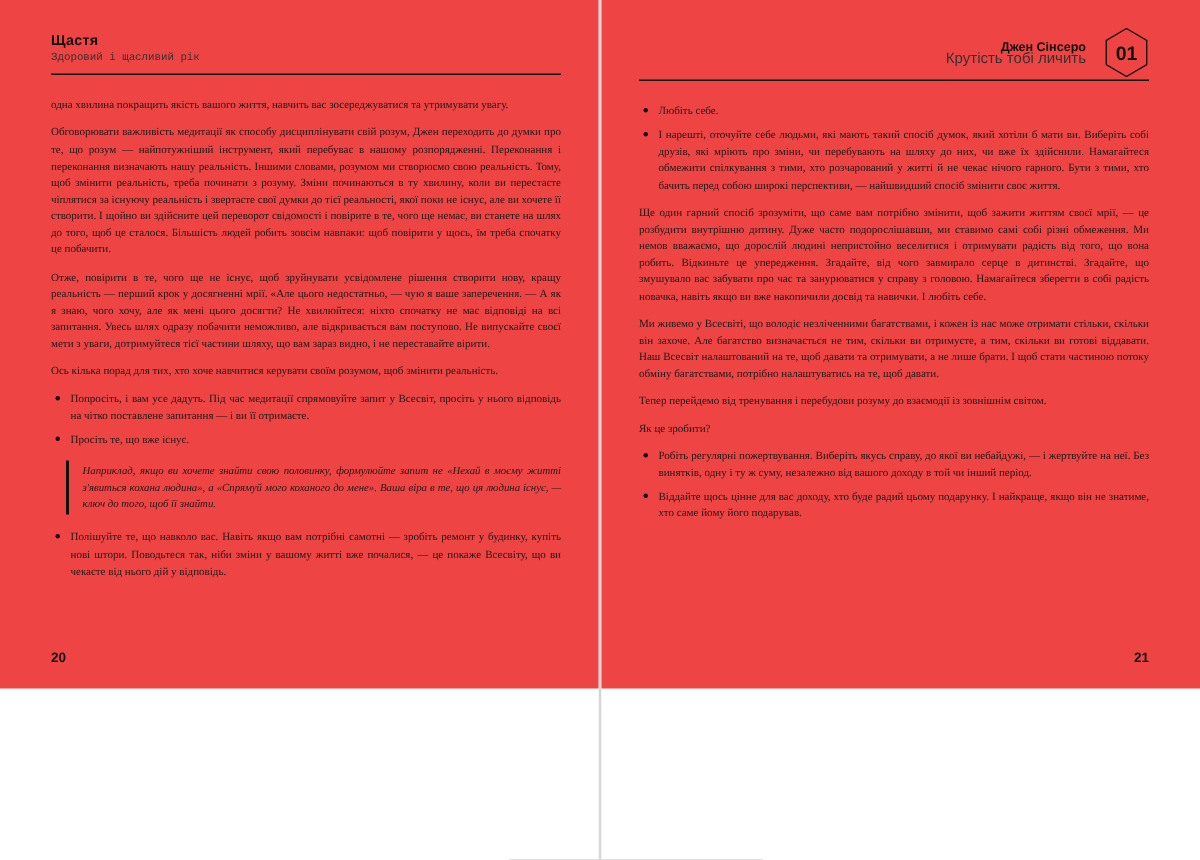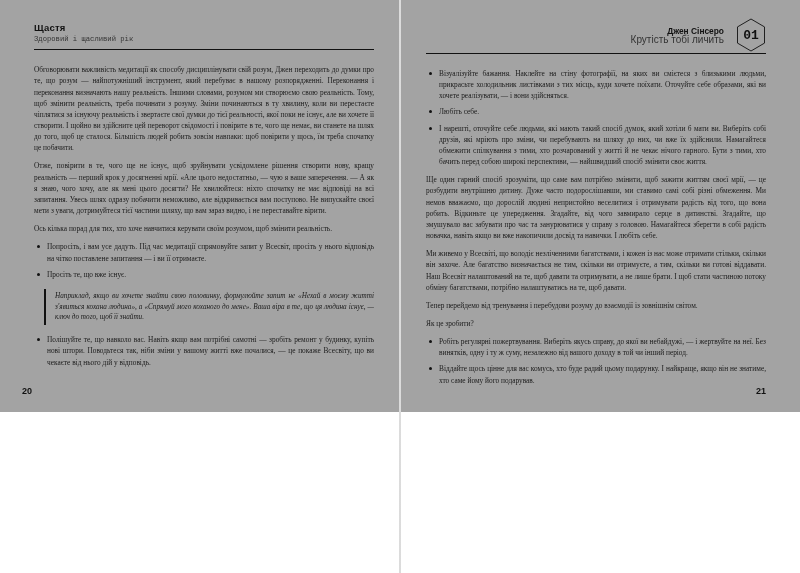--- a/index.html
+++ b/index.html
@@ -18,22 +18,22 @@
   }
   .gutter {
     position: absolute;
     left: 399px; top: 0; bottom: 0;
     width: 2px;
     background: linear-gradient(to right, #e8e8e8, #cfcfcf, #e8e8e8);
     z-index: 5;
   }
   .page {
     position: relative;
-    width: 400px; height: 412px;
-    background: #a3a3a3;
+    width: 400px; height: 459px;
+    background: #ef4444;
     padding: 0;
   }
   .page-left { padding: 22px 26px 30px 34px; }
   .page-right { padding: 22px 34px 30px 26px; }
 
   
   .hdr-left {
     display: flex; flex-direction: column;
     border-bottom: 0.8px solid #111;
     padding-bottom: 5px;
@@ -79,21 +79,21 @@
     white-space: nowrap;
   }
   .hex {
     position: absolute; right: 0; top: -4px;
     width: 30px; height: 34px;
     display: flex; align-items: center; justify-content: center;
   }
   .hex svg { position: absolute; left: 0; top: 0; }
   .hex span {
     position: relative;
-    font-family: Liberation Mono, monospace;
+    font-family: Liberation Sans, sans-serif;
     font-weight: bold;
     font-size: 13px;
     color: #111;
     z-index: 2;
   }
 
   
   .body { font-size: 7.35px; line-height: 1.52; color: #1a1a1a; text-align: justify; }
   .body p { margin: 0 0 7px 0; text-indent: 0; }
 
@@ -126,36 +126,37 @@
   }
 
   .folio {
     position: absolute;
     bottom: 16px;
     font-family: "Liberation Sans", sans-serif;
     font-weight: bold;
     font-size: 9px;
     color: #111;
   }
-  .folio-left { left: 22px; }
+  .folio-left { left: 34px; }
   .folio-right { right: 34px; }
 </style>
 </head>
 <body>
 
 <div class="spread">
   <div class="gutter"></div>
 
   <div class="page page-left">
     <div class="hdr-left">
       <div class="hdr-title">Щастя</div>
       <div class="hdr-sub">Здоровий і щасливий рік</div>
     </div>
 
     <div class="body">
+      <p>одна хвилина покращить якість вашого життя, навчить вас зосереджуватися та утримувати увагу.</p>
       <p>Обговорювати важливість медитації як способу дисциплінувати свій розум, Джен переходить до думки про те, що розум — найпотужніший інструмент, який перебуває в нашому розпорядженні. Переконання і переконання визначають нашу реальність. Іншими словами, розумом ми створюємо свою реальність. Тому, щоб змінити реальність, треба починати з розуму. Зміни починаються в ту хвилину, коли ви перестаєте чіплятися за існуючу реальність і звертаєте свої думки до тієї реальності, якої поки не існує, але ви хочете її створити. І щойно ви здійсните цей переворот свідомості і повірите в те, чого ще немає, ви станете на шлях до того, щоб це сталося. Більшість людей робить зовсім навпаки: щоб повірити у щось, їм треба спочатку це побачити.</p>
       <p>Отже, повірити в те, чого ще не існує, щоб зруйнувати усвідомлене рішення створити нову, кращу реальність — перший крок у досягненні мрії. «Але цього недостатньо, — чую я ваше заперечення. — А як я знаю, чого хочу, але як мені цього досягти? Не хвилюйтеся: ніхто спочатку не має відповіді на всі запитання. Увесь шлях одразу побачити неможливо, але відкривається вам поступово. Не випускайте своєї мети з уваги, дотримуйтеся тієї частини шляху, що вам зараз видно, і не переставайте вірити.</p>
       <p>Ось кілька порад для тих, хто хоче навчитися керувати своїм розумом, щоб змінити реальність.</p>
 
       <ul class="bullets">
         <li>Попросіть, і вам усе дадуть. Під час медитації спрямовуйте запит у Всесвіт, просіть у нього відповідь на чітко поставлене запитання — і ви її отримаєте.</li>
         <li>Просіть те, що вже існує.</li>
       </ul>
 
       <div class="quote-box">Наприклад, якщо ви хочете знайти свою половинку, формулюйте запит не «Нехай в моєму житті з'явиться кохана людина», а «Спрямуй мого коханого до мене». Ваша віра в те, що ця людина існує, — ключ до того, щоб її знайти.</div>
@@ -175,31 +176,30 @@
       <div class="hex">
         <svg width="30" height="34" viewBox="0 0 30 34">
           <polygon points="15,1 28.5,8.9 28.5,25.1 15,33 1.5,25.1 1.5,8.9" fill="none" stroke="#111111" stroke-width="0.9"></polygon>
         </svg>
         <span>01</span>
       </div>
     </div>
 
     <div class="body">
       <ul class="bullets">
-        <li>Візуалізуйте бажання. Наклейте на стіну фотографії, на яких ви смієтеся з близькими людьми, прикрасьте холодильник листівками з тих місць, куди хочете поїхати. Оточуйте себе образами, які ви хочете реалізувати, — і вони здійсняться.</li>
         <li>Любіть себе.</li>
         <li>І нарешті, оточуйте себе людьми, які мають такий спосіб думок, який хотіли б мати ви. Виберіть собі друзів, які мріють про зміни, чи перебувають на шляху до них, чи вже їх здійснили. Намагайтеся обмежити спілкування з тими, хто розчарований у житті й не чекає нічого гарного. Бути з тими, хто бачить перед собою широкі перспективи, — найшвидший спосіб змінити своє життя.</li>
       </ul>
 
       <p>Ще один гарний спосіб зрозуміти, що саме вам потрібно змінити, щоб зажити життям своєї мрії, — це розбудити внутрішню дитину. Дуже часто подорослішавши, ми ставимо самі собі різні обмеження. Ми немов вважаємо, що дорослій людині непристойно веселитися і отримувати радість від того, що вона робить. Відкиньте це упередження. Згадайте, від чого завмирало серце в дитинстві. Згадайте, що змушувало вас забувати про час та занурюватися у справу з головою. Намагайтеся зберегти в собі радість новачка, навіть якщо ви вже накопичили досвід та навички. І любіть себе.</p>
       <p>Ми живемо у Всесвіті, що володіє незліченними багатствами, і кожен із нас може отримати стільки, скільки він захоче. Але багатство визначається не тим, скільки ви отримуєте, а тим, скільки ви готові віддавати. Наш Всесвіт налаштований на те, щоб давати та отримувати, а не лише брати. І щоб стати частиною потоку обміну багатствами, потрібно налаштуватись на те, щоб давати.</p>
       <p>Тепер перейдемо від тренування і перебудови розуму до взаємодії із зовнішнім світом.</p>
       <p>Як це зробити?</p>
 
       <ul class="bullets">
         <li>Робіть регулярні пожертвування. Виберіть якусь справу, до якої ви небайдужі, — і жертвуйте на неї. Без винятків, одну і ту ж суму, незалежно від вашого доходу в той чи інший період.</li>
-        <li>Віддайте щось цінне для вас комусь, хто буде радий цьому подарунку. І найкраще, якщо він не знатиме, хто саме йому його подарував.</li>
+        <li>Віддайте щось цінне для вас доходу, хто буде радий цьому подарунку. І найкраще, якщо він не знатиме, хто саме йому його подарував.</li>
       </ul>
     </div>
 
     <div class="folio folio-right">21</div>
   </div>
 </div>
 
 </body></html>

